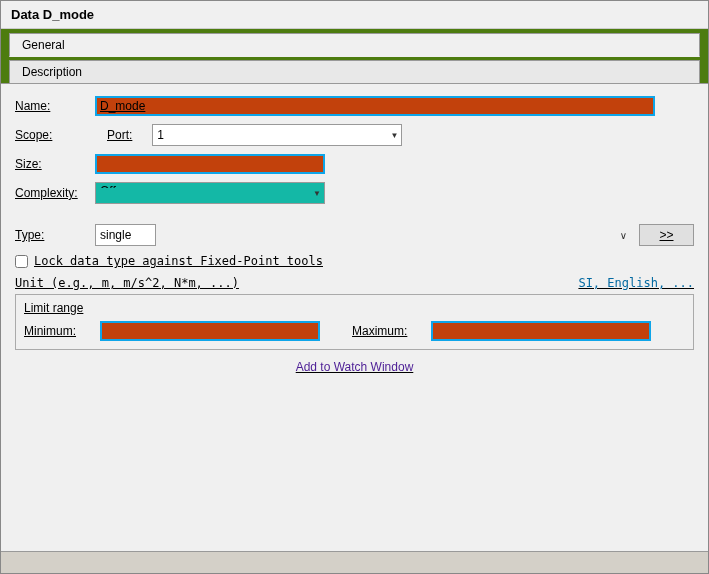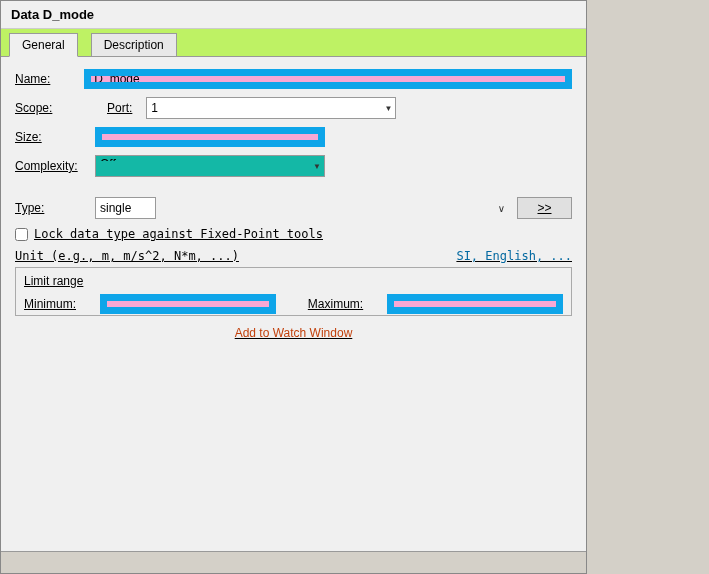--- a/index.html
+++ b/index.html
@@ -5,41 +5,42 @@
     * { box-sizing: border-box; margin: 0; padding: 0; }
     body {
       font-family: Arial, sans-serif;
       font-size: 12px;
       background: #d4d0c8;
       width: 709px;
       height: 574px;
       overflow: hidden;
     }
     .window {
-      width: 587px;
+      width: 709px;
       height: 574px;
       background: #f0f0f0;
       border: 1px solid #888;
       display: flex;
       flex-direction: column;
     }
     .title-bar {
       background: #f0f0f0;
       padding: 6px 10px;
       font-size: 13px;
       font-weight: bold;
       color: #000;
       border-bottom: 1px solid #ccc;
     }
     .tabs {
       display: flex;
       border-bottom: 1px solid #999;
-      background: #bef264;
+      background: #4d7c0f;
       padding: 4px 8px 0 8px;
-      gap: 13px;
+      gap: 4px;
+      flex-direction: column;
     }
     .tab {
       padding: 4px 12px;
       border: 1px solid #999;
       background: #e8e8e8;
       cursor: pointer;
       font-size: 12px;
       color: #000;
       border-bottom: none;
     }
@@ -61,22 +62,22 @@
       align-items: center;
       margin-bottom: 8px;
     }
     .label {
       width: 80px;
       font-size: 12px;
       color: #000;
       font-family: Arial, sans-serif;
     }
     input[type="text"] {
-      border: 7px solid #0ea5e9;
-      background: #f9a8d4;
+      border: 2px solid #0ea5e9;
+      background: #c2410c;
       height: 20px;
       padding: 1px 3px;
       font-size: 12px;
       outline: none;
     }
     .name-input {
       width: 560px;
     }
     .scope-select {
       width: 230px;
@@ -98,21 +99,21 @@
       font-size: 8px;
       position: absolute;
       right: 4px;
       top: 50%;
       transform: translateY(-50%);
       pointer-events: none;
       color: #333;
     }
     .port-label {
       margin-left: 12px;
-      margin-right: 14px;
+      margin-right: 20px;
       font-size: 12px;
     }
     .port-select {
       width: 250px;
       height: 22px;
       border: 1px solid #999;
       background: #fff;
       font-size: 12px;
       appearance: none;
       -webkit-appearance: none;
@@ -197,21 +198,21 @@
       font-size: 12px;
       font-family: monospace;
     }
     .unit-input {
       width: 100%;
       height: 20px;
       margin-bottom: 8px;
     }
     .limit-group {
       border: 1px solid #aaa;
-      padding: 6px 8px 1px 8px;
+      padding: 6px 8px 8px 8px;
     }
     .limit-legend {
       font-size: 12px;
       margin-bottom: 6px;
       color: #000;
     }
     .limit-row {
       display: flex;
       align-items: center;
       gap: 24px;
@@ -227,21 +228,21 @@
       margin-left: 8px;
     }
     .max-input {
       width: 220px;
     }
     .watch-link {
       text-align: center;
       margin-top: 10px;
     }
     .watch-link a {
-      color: #c2410c;
+      color: #4c1d95;
       text-decoration: none;
       font-size: 12px;
     }
     
     .tooltip {
       position: absolute;
       left: 145px;
       top: 210px;
       background: #ffffcc;
       border: 1.5px solid #c8c800;

